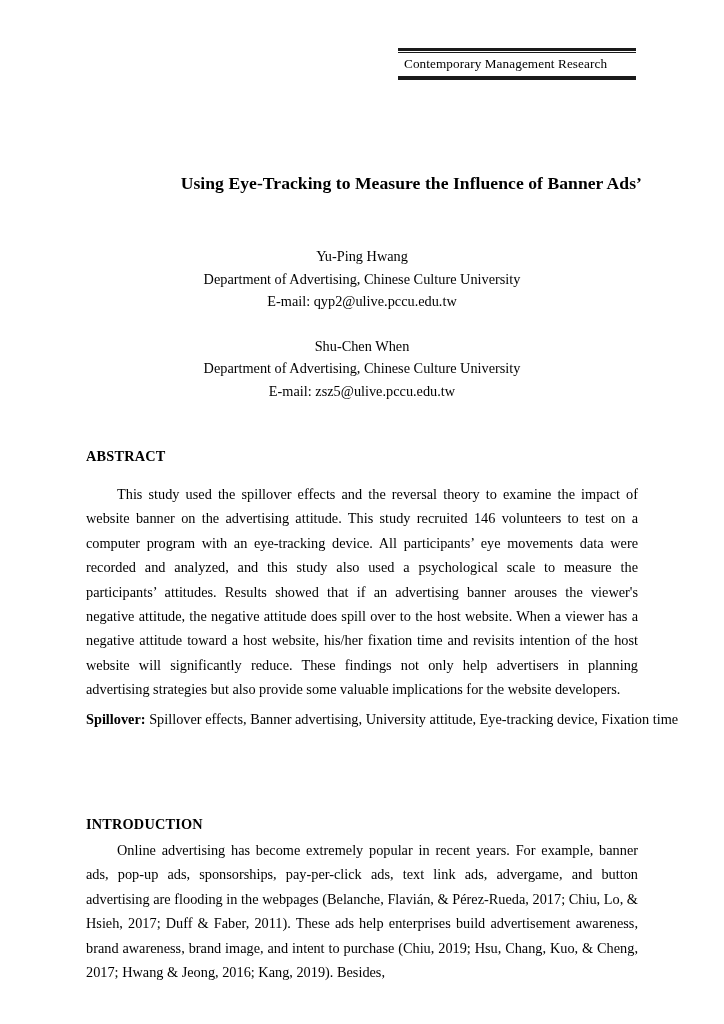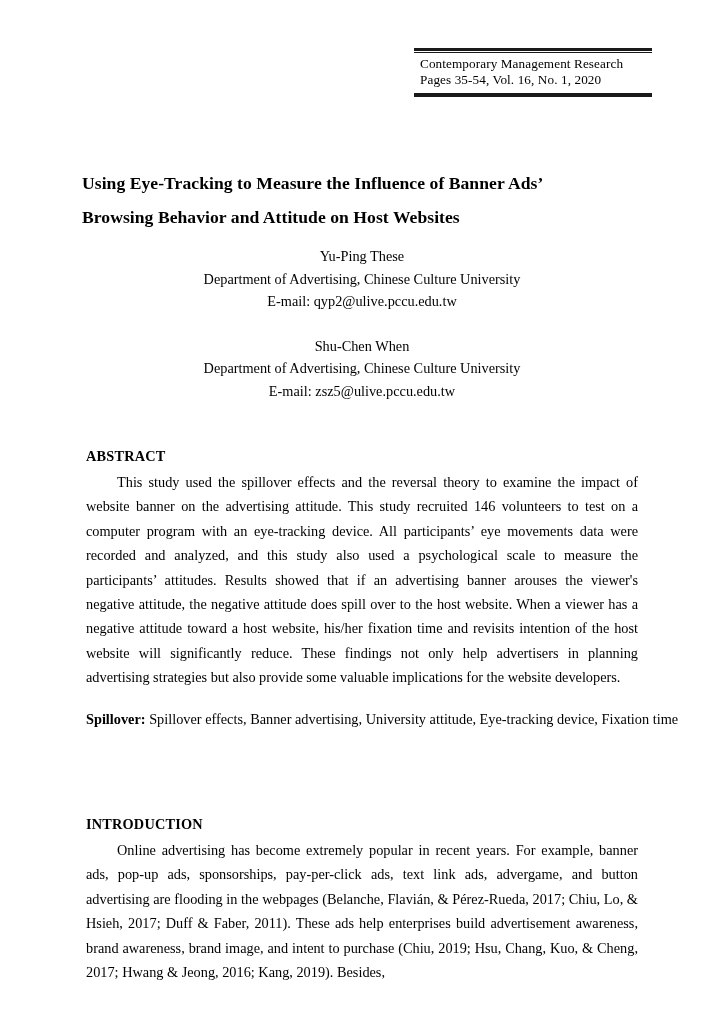--- a/index.html
+++ b/index.html
@@ -24,21 +24,20 @@
     height: 1024px;
   }
 
   
   .journal-header {
     position: absolute;
     left: 398px;
     top: 48px;
     width: 238px;
     box-sizing: border-box;
-    margin-left: 16px;
   }
   .rule-thick {
     height: 3px;
     background: #1a1a1a;
     width: 100%;
   }
   .rule-thin {
     height: 1px;
     background: #1a1a1a;
     width: 100%;
@@ -59,21 +58,21 @@
     width: 100%;
     margin-top: 2px;
   }
 
   
   .title-block {
     position: absolute;
     left: 82px;
     top: 166px;
     width: 560px;
-    text-align: left;
+    text-align: right;
   }
   .title-line {
     font-weight: bold;
     font-size: 17.6px;
     line-height: 34px;
     letter-spacing: 0.05px;
   }
 
   
   .authors-block {
@@ -106,21 +105,21 @@
   }
   .body-text {
     text-align: justify;
     text-justify: inter-word;
     font-size: 14.3px;
     line-height: 24.4px;
     margin: 0;
   }
   .abstract-para {
     text-indent: 31px;
-    margin-top: 4px;
+    margin-top: 16px;
   }
 
   
   .keywords-block {
     position: absolute;
     left: 86px;
     top: 707px;
     width: 552px;
     font-size: 14.3px;
     line-height: 24.4px;
@@ -149,33 +148,31 @@
 </head>
 <body>
 
 <div class="page">
 
   <div class="journal-header">
     <div class="rule-thick"></div>
     <div class="rule-thin"></div>
     <div class="journal-lines">
       <div>Contemporary Management Research</div>
-      <div>Pages 35-54, Vol. 16, No. 1, 2020</div>
     </div>
     <div class="rule-bottom"></div>
   </div>
 
   <div class="title-block">
     <div class="title-line">Using Eye-Tracking to Measure the Influence of Banner Ads’</div>
-    <div class="title-line">Browsing Behavior and Attitude on Host Websites</div>
   </div>
 
   <div class="authors-block">
     <div class="author-group">
-      <div class="author-line">Yu-Ping These</div>
+      <div class="author-line">Yu-Ping Hwang</div>
       <div class="author-line">Department of Advertising, Chinese Culture University</div>
       <div class="author-line">E-mail: qyp2@ulive.pccu.edu.tw</div>
     </div>
     <div class="author-group">
       <div class="author-line">Shu-Chen When</div>
       <div class="author-line">Department of Advertising, Chinese Culture University</div>
       <div class="author-line">E-mail: zsz5@ulive.pccu.edu.tw</div>
     </div>
   </div>
 

